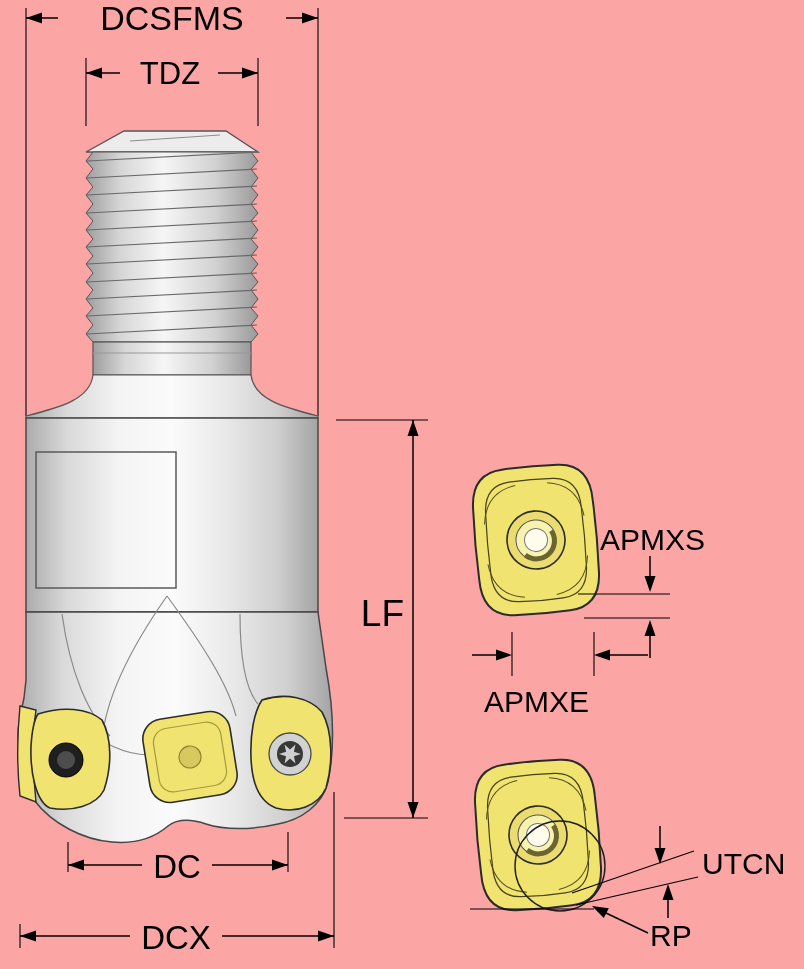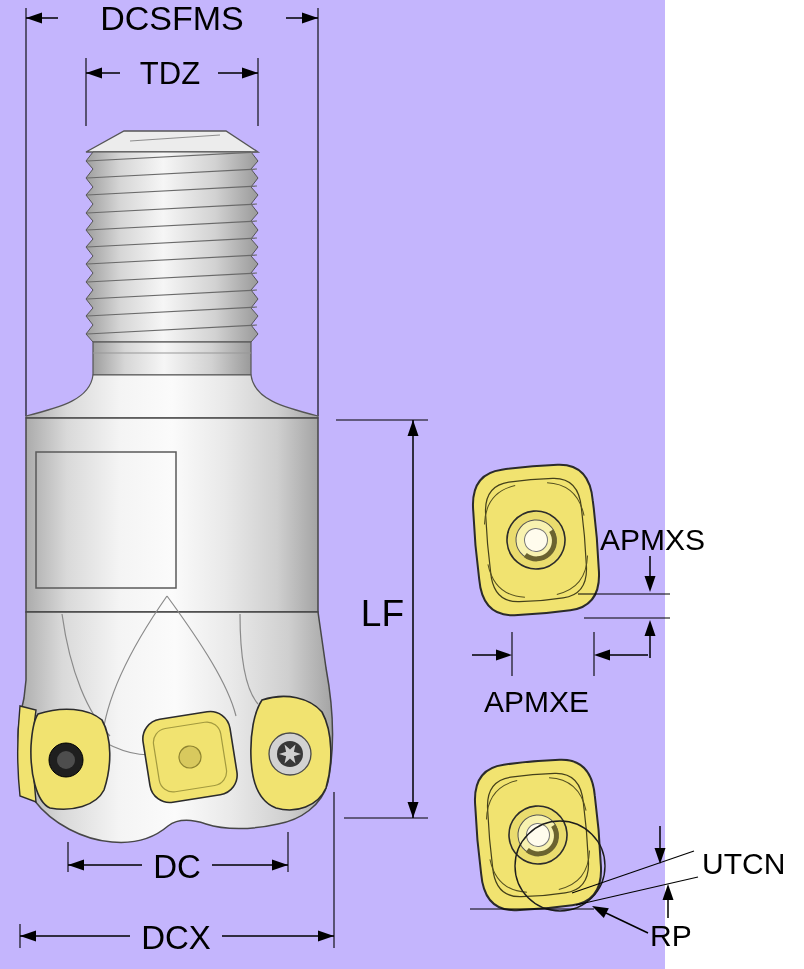--- a/index.html
+++ b/index.html
@@ -1,16 +1,16 @@
 <!DOCTYPE html>
 <html><head>
 <meta charset="utf-8">
 <style>
   html,body{margin:0;padding:0;background:#ffffff;}
-  .stage{width:665px;height:969px;position:relative;background:#c4b5fd;}
+  .stage{width:804px;height:969px;position:relative;background:#fca5a5;}
   svg{display:block;}
   text{font-family:"Liberation Sans","DejaVu Sans",sans-serif;fill:#000;}
   .dim-line{stroke:#000;stroke-width:1.5;fill:none;}
   .ext-line{stroke:#000;stroke-width:1.1;fill:none;}
   .arrow{fill:#000;stroke:none;}
   .thin{stroke:#8a8a8a;stroke-width:1.2;fill:none;}
   .t-xl{font-size:34px;}
   .t-lg{font-size:33px;}
   .t-lf{font-size:37px;}
   .t-md{font-size:31px;}

